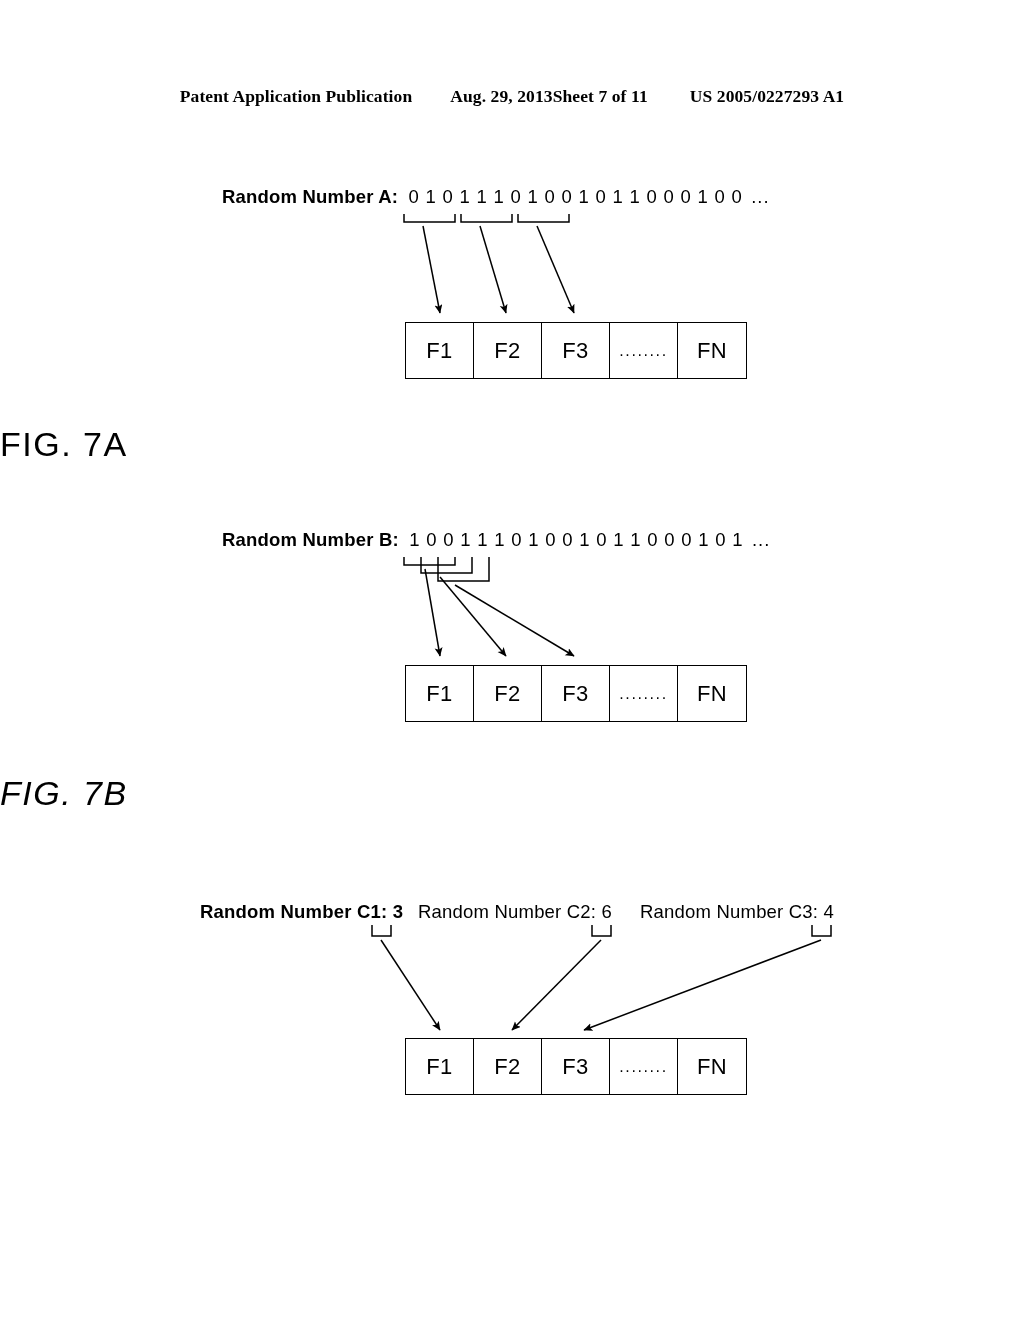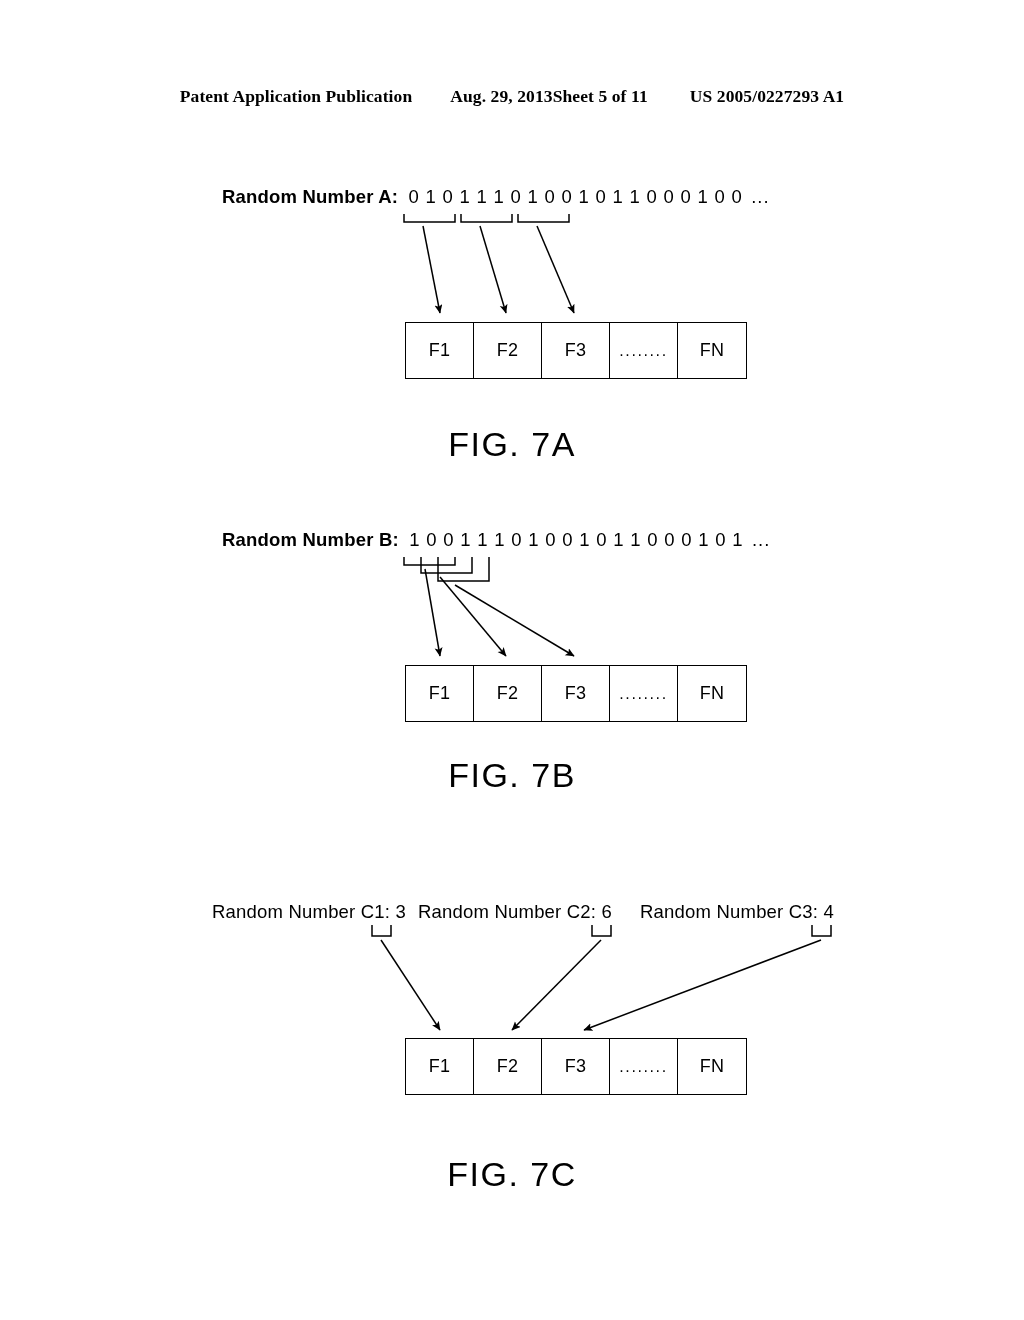--- a/index.html
+++ b/index.html
@@ -99,63 +99,62 @@
     box-sizing: border-box;
     background: #fff;
   }
   .field-cell {
     box-sizing: border-box;
     border-right: 1.6px solid #000;
     height: 55px;
     display: flex;
     align-items: center;
     justify-content: center;
-    font-size: 18px;
+    font-size: 22px;
     letter-spacing: 0.3px;
   }
   .field-cell:last-child { border-right: none; }
   .fc-w-normal { width: 68px; }
   .fc-w-dots   { width: 68px; letter-spacing: 1.6px; font-size: 16px; }
 
   #tbl-7a { left: 405px; top: 152px; }
   #tbl-7b { left: 405px; top: 152px; }
   #tbl-7c { left: 405px; top: 153px; }
 
   
   .fig-caption {
     position: absolute;
     width: 1024px;
-    text-align: center;
     font-size: 34px;
     letter-spacing: 1.5px;
     font-family: "Liberation Sans", sans-serif;
   }
   #cap-7a { top: 255px; }
-  #cap-7b { top: 243px; }
+  #cap-7b { top: 261px; font-style: italic; }
   #cap-7c { top: 270px; }
 
   
   .c-label {
     position: absolute;
     top: 16px;
     font-size: 18.5px;
     white-space: nowrap;
     letter-spacing: 0.2px;
   }
-  #c-lab-1 { left: 212px; }
+  #c-lab-1 { left: 200px; font-weight: bold; }
   #c-lab-2 { left: 418px; }
   #c-lab-3 { left: 640px; }
 </style>
 </head>
 <body>
 
 <div class="page-header">
   <span class="hdr-pub">Patent Application Publication</span>
   <span class="hdr-date">Aug. 29, 2013</span>
-  <span class="hdr-sheet">Sheet 5 of 11</span>
+  <span class="hdr-sheet">Sheet 7 of 11</span>
   <span class="hdr-num">US 2005/0227293 A1</span>
 </div>
 
 <div class="figure" id="fig-7a">
 
   <div class="seq-row">
     <span class="seq-label">Random Number A:</span>
     <span class="bits" id="bits-7a">
         <span class="bit">0</span>
         <span class="bit">1</span>
@@ -297,14 +296,13 @@
   </svg>
 
   <div class="field-table" id="tbl-7c">
     <div class="field-cell fc-w-normal">F1</div>
     <div class="field-cell fc-w-normal">F2</div>
     <div class="field-cell fc-w-normal">F3</div>
     <div class="field-cell fc-w-dots">........</div>
     <div class="field-cell fc-w-normal">FN</div>
   </div>
 
-  <div class="fig-caption" id="cap-7c">FIG. 7C</div>
 </div>
 
 </body></html>

